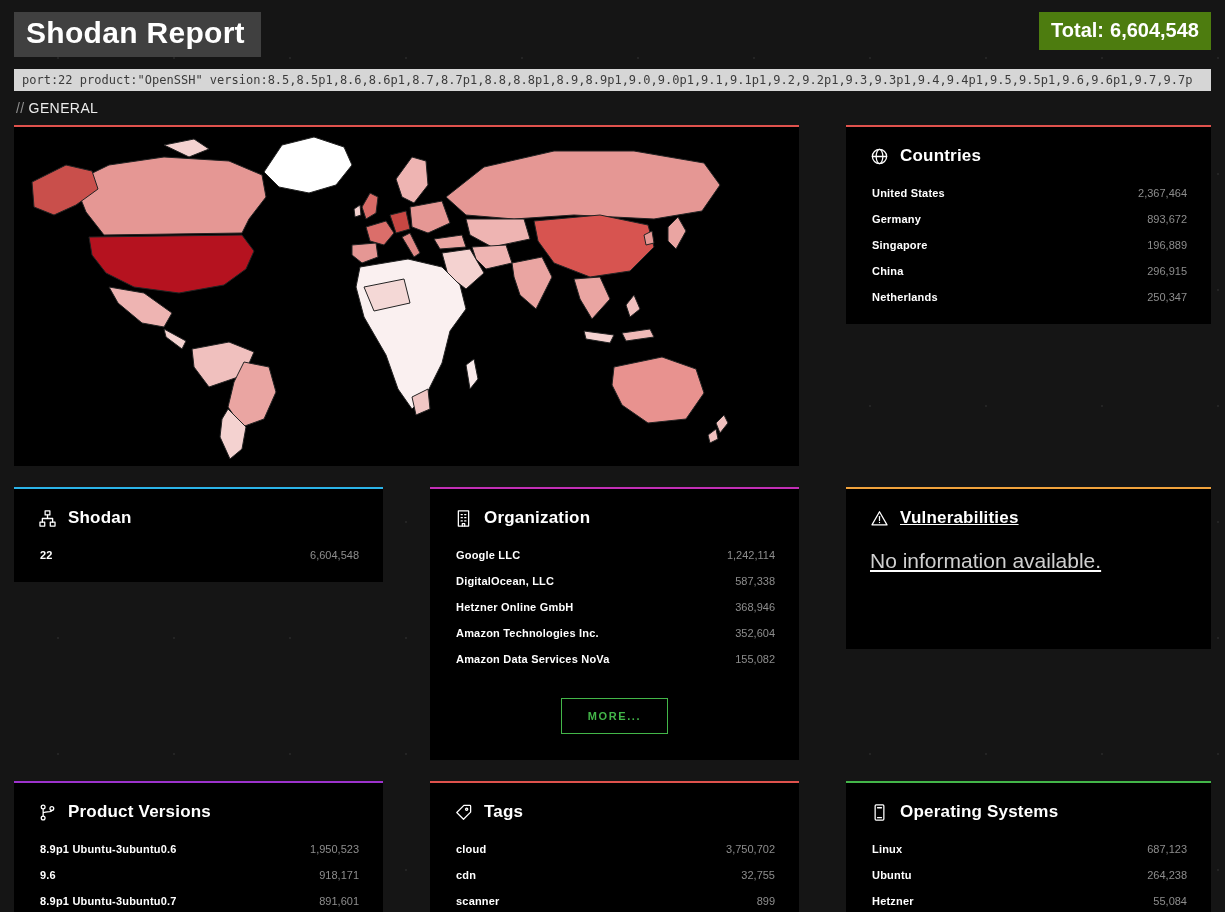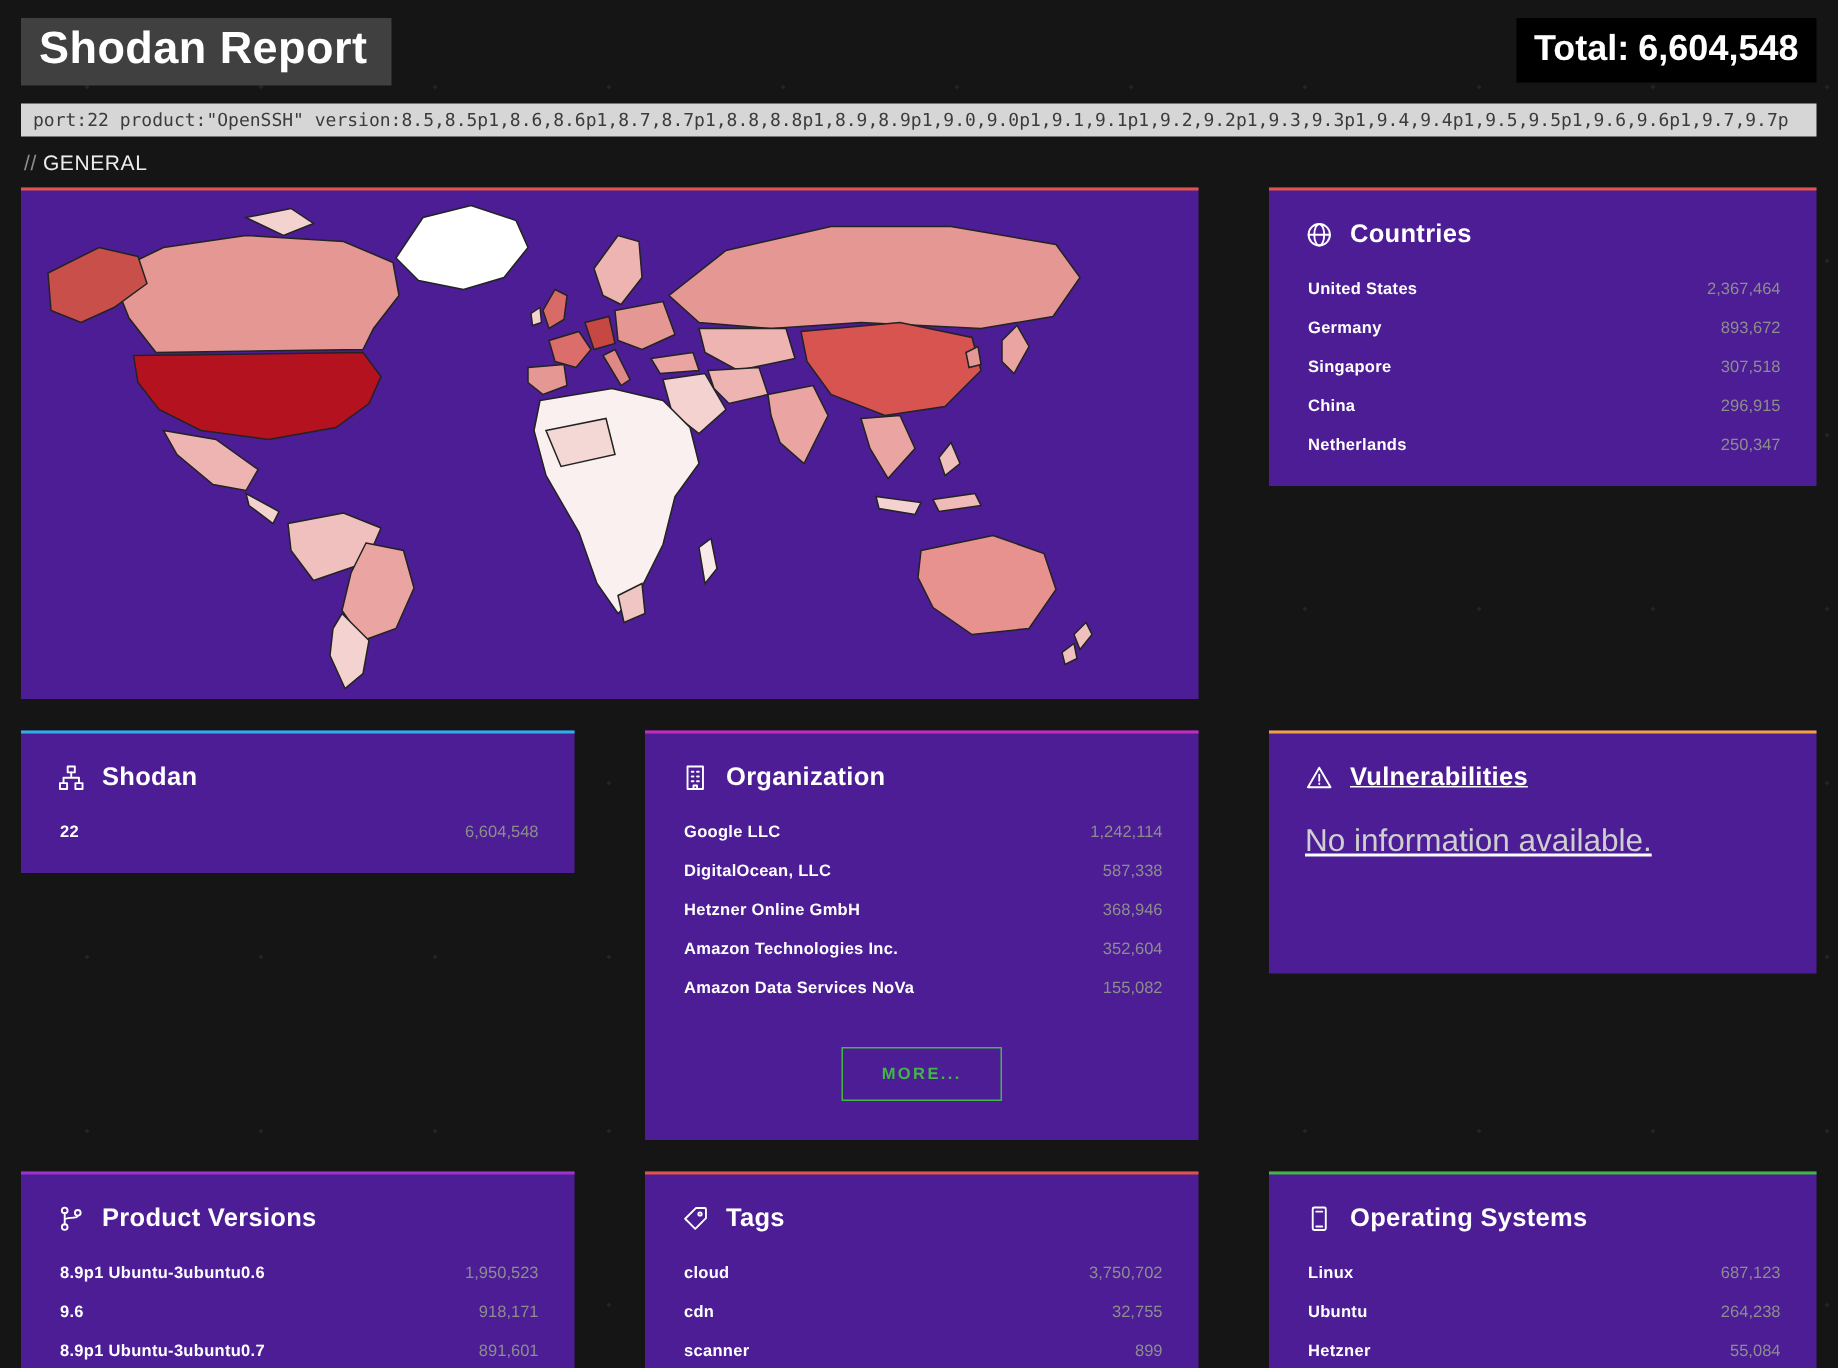--- a/index.html
+++ b/index.html
@@ -14,22 +14,22 @@
   }
   .page { padding:12px 14px; }
 
   
   .header { display:flex; justify-content:space-between; align-items:flex-start; margin-bottom:12px; }
   .title-box {
     background:#404040; padding:4px 16px 7px 12px;
     font-size:30px; font-weight:700; letter-spacing:.3px;
   }
   .total-box {
-    background:#000000; padding:7px 12px 8px;
-    font-size:24px; font-weight:700;
+    background:#4d7c0f; padding:7px 12px 8px;
+    font-size:20px; font-weight:700;
   }
   .total-box .total-value { margin-left:6px; }
 
   
   .query-bar {
     background:#d6d6d6; color:#3b3b3b;
     font-family:"DejaVu Sans Mono", monospace;
     font-size:12px; line-height:1.2;
     padding:4px 8px; margin-bottom:9px;
     white-space:nowrap; overflow:hidden;
@@ -39,21 +39,21 @@
   .section-label { font-size:14px; color:#ececec; margin:0 0 9px 2px; letter-spacing:.4px; }
   .section-label .slashes { color:#8f8f8f; margin-right:4px; }
 
   
   .grid-row { display:flex; gap:47px; align-items:flex-start; margin-bottom:21px; }
   .col-narrow { width:369px; flex:0 0 auto; }
   .col-right  { width:365px; flex:0 0 auto; }
   .col-map    { width:785px; flex:0 0 auto; }
 
   
-  .panel { background:#4c1d95; border-top:2px solid #e0524d; width:100%; }
+  .panel { background:#000000; border-top:2px solid #e0524d; width:100%; }
   .panel-head { display:flex; align-items:center; gap:11px; padding:19px 24px 11px; }
   .panel-head h2 { font-size:17px; font-weight:700; letter-spacing:.2px; }
   .icon { width:19px; height:19px; flex:0 0 auto; display:block; }
   .icon * { stroke:#ffffff; stroke-width:1.6; fill:none; stroke-linecap:round; stroke-linejoin:round; }
   .rows { padding:3px 0 14px; }
   .row { display:flex; justify-content:space-between; align-items:center; padding:7px 24px 7px 26px; }
   .row-label { font-size:11px; font-weight:700; color:#ffffff; letter-spacing:.2px; }
   .row-value { font-size:11px; color:#8d8d8d; }
   .empty-msg { padding:10px 24px 60px; font-size:21px; color:#cfcfcf; }
   .more-wrap { display:flex; justify-content:center; padding:12px 0 26px;align-items:center; }
@@ -158,21 +158,21 @@
           <div class="row">
               <span class="row-label">United States</span>
               <span class="row-value">2,367,464</span>
             </div>
           <div class="row">
               <span class="row-label">Germany</span>
               <span class="row-value">893,672</span>
             </div>
           <div class="row">
               <span class="row-label">Singapore</span>
-              <span class="row-value">307,518</span>
+              <span class="row-value">196,889</span>
             </div>
           <div class="row">
               <span class="row-label">China</span>
               <span class="row-value">296,915</span>
             </div>
           <div class="row">
               <span class="row-label">Netherlands</span>
               <span class="row-value">250,347</span>
             </div>
         </div>

